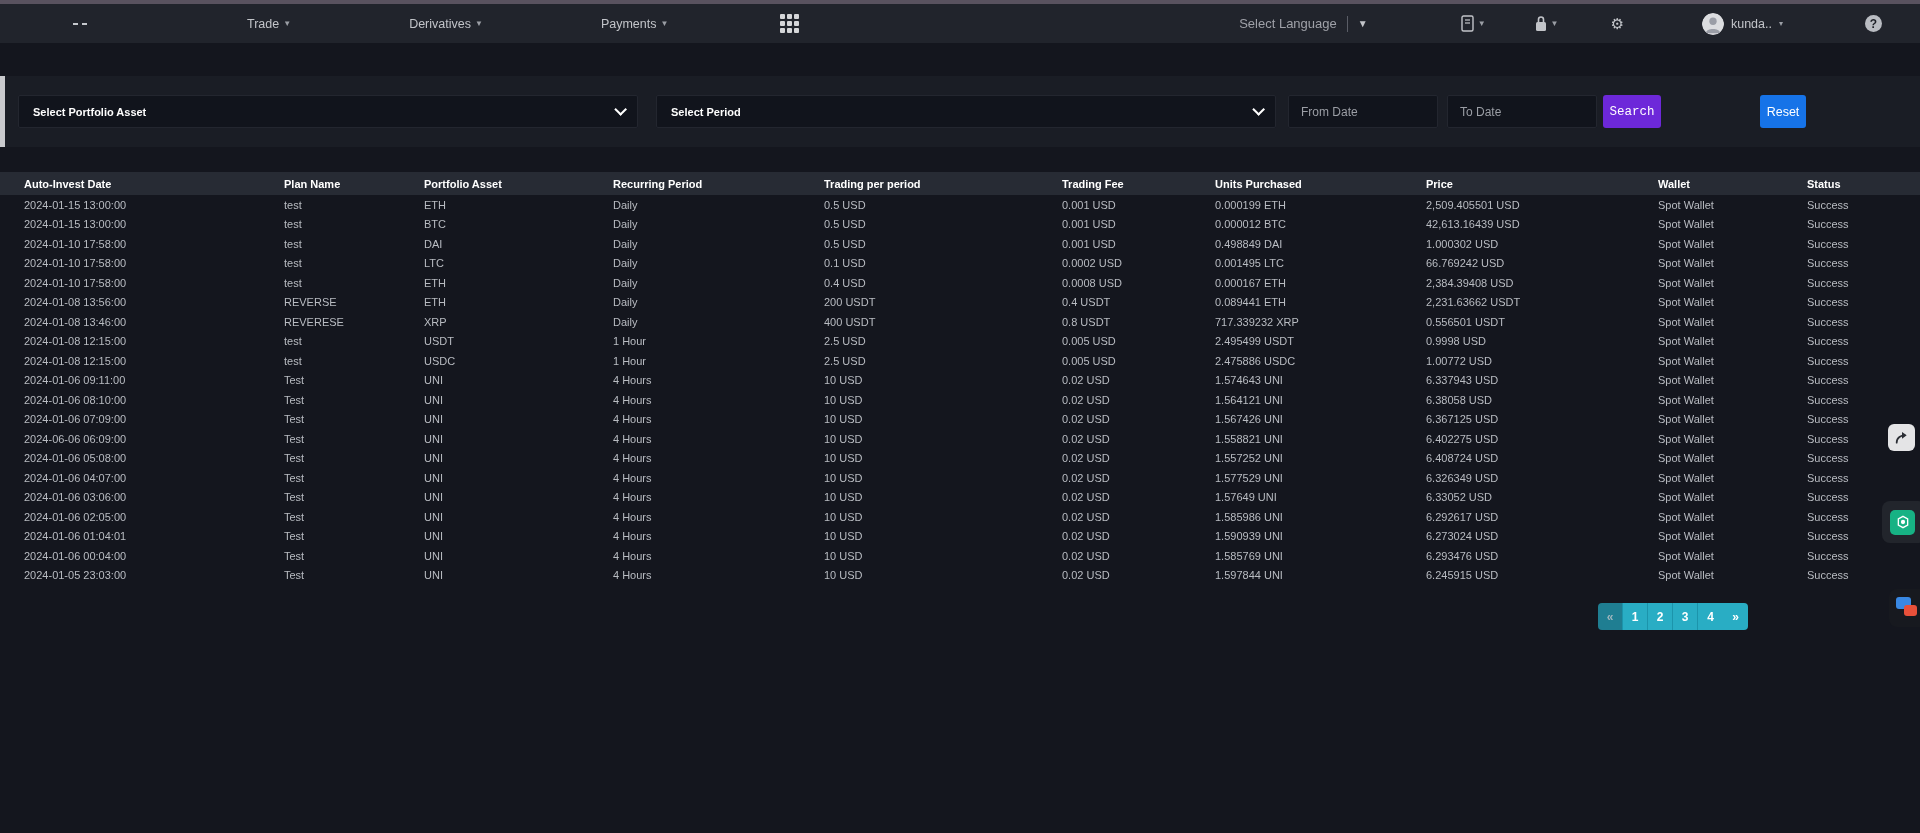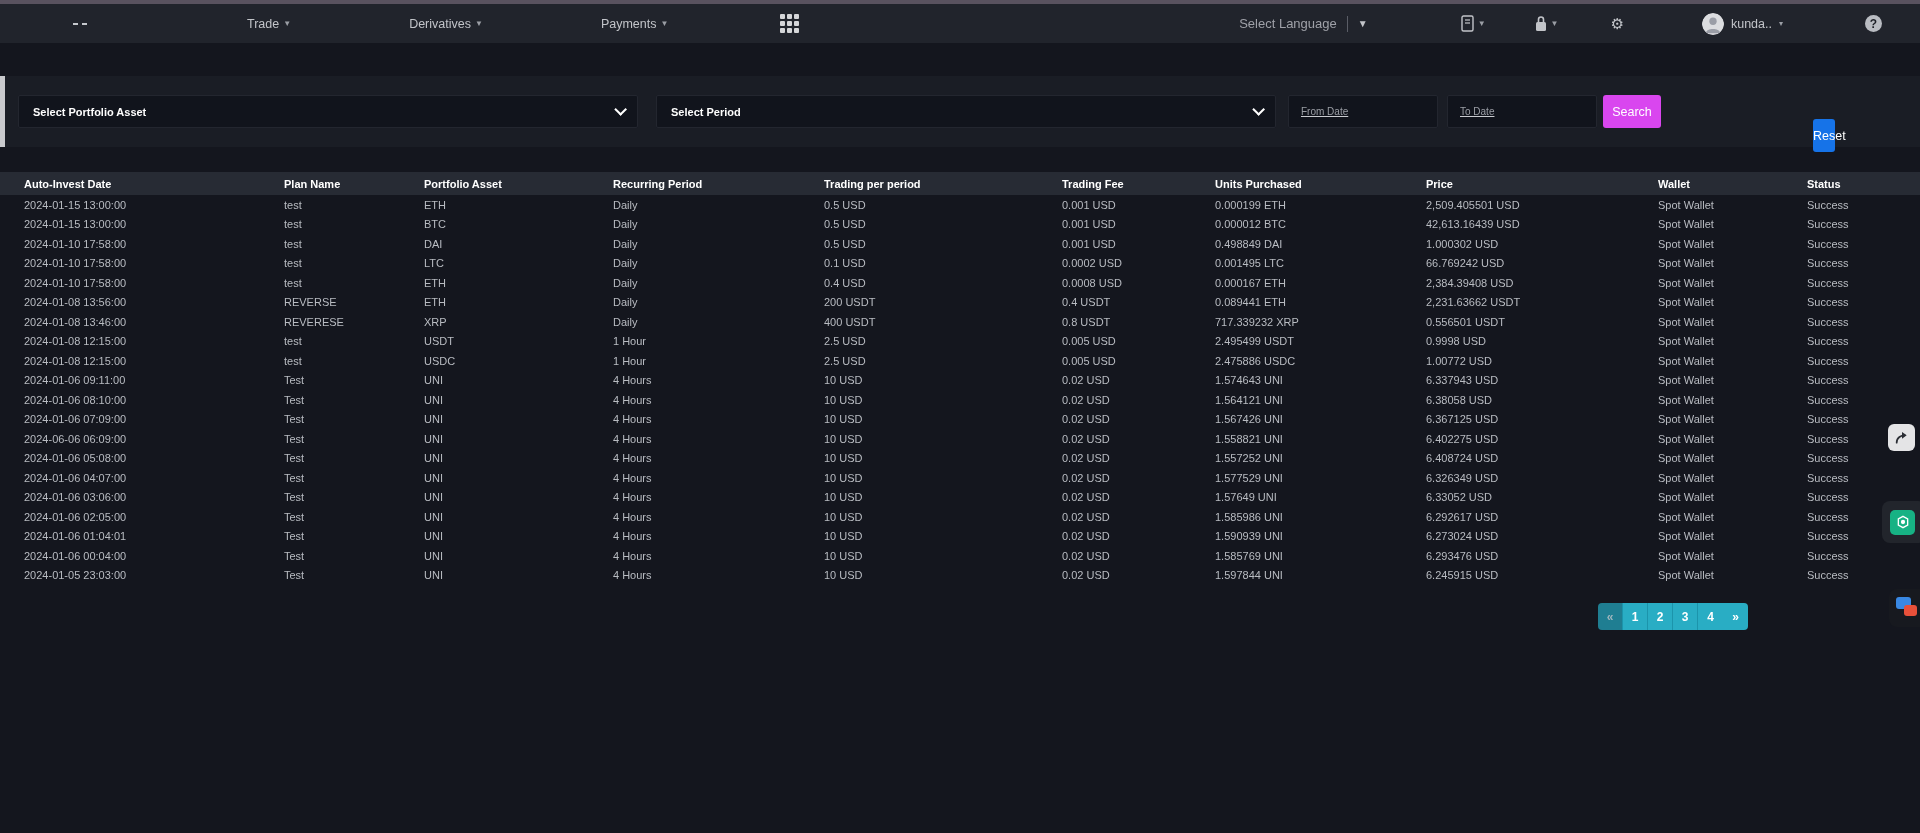--- a/index.html
+++ b/index.html
@@ -43,28 +43,28 @@
   
   .panel { position:absolute; top:76px; left:0; width:100%; height:71px; background:#1a1d25; }
   .panel-edge { position:absolute; left:0; top:0; width:5px; height:71px; background:#c9cacd; }
   .ctrl { position:absolute; top:19px; height:33px; background:#11141c; border:1px solid #23262f; border-radius:2px; }
   .select { display:flex; align-items:center; justify-content:space-between; padding:0 14px; cursor:pointer; }
   .select .lbl { color:#fefefe; font-size:11px; font-weight:bold; }
   .chev { width:9px; height:9px; border-right:2.2px solid #ffffff; border-bottom:2.2px solid #ffffff;
           transform:rotate(45deg) translateY(-3px); }
   .sel-asset { left:18px;  width:620px; }
   .sel-period{ left:656px; width:620px; }
-  .date-input { padding:0 12px; color:#c9cbd0; font-size:10px; font-family:inherit; outline:none;text-decoration:underline; }
+  .date-input { padding:0 12px; color:#c9cbd0; font-size:12px; font-family:inherit; outline:none; }
   .date-input::placeholder { color:#9b9ea5; }
   .from-date { left:1288px; width:150px; }
   .to-date   { left:1447px; width:150px; }
   .btn { position:absolute; top:19px; height:33px; border:none; border-radius:3px; color:#fff;
          font-size:12.5px; font-family:inherit; cursor:pointer; }
   .btn-search { left:1603px; width:58px; }
-  .btn-reset  { left:1813px; width:22px;margin-top:24px; }
+  .btn-reset  { left:1760px; width:46px; }
 
   
   .table { position:absolute; top:172px; left:0; width:100%; }
   .tr {
     display:grid;
     grid-template-columns:260px 140px 189px 211px 238px 153px 211px 232px 149px auto;
     align-items:center; padding-left:24px;
   }
   .thead { background:#272b34; height:23px; }
   .thead .th { color:#ffffff; font-size:11px; font-weight:bold; white-space:nowrap; }
@@ -183,21 +183,21 @@
   </div>
 
   <div class="ctrl select sel-asset">
     <span class="lbl">Select Portfolio Asset</span>
     <span class="chev"></span>
   </div>
 
   <input class="ctrl date-input from-date" placeholder="From Date" style="">
   <input class="ctrl date-input to-date" placeholder="To Date" style="">
 
-  <button class="btn btn-search" style="background: #d946ef;">Search</button>
+  <button class="btn btn-search" style="background: #6d28d9; font-family: Liberation Mono, monospace;">Search</button>
   <button class="btn btn-reset" style="background: rgb(22, 115, 232);">Reset</button>
 </section>
 
 <section class="table">
   <div class="thead tr">
       <span class="th">Auto-Invest Date</span>
       <span class="th">Plan Name</span>
       <span class="th">Portfolio Asset</span>
       <span class="th">Recurring Period</span>
       <span class="th">Trading per period</span>

